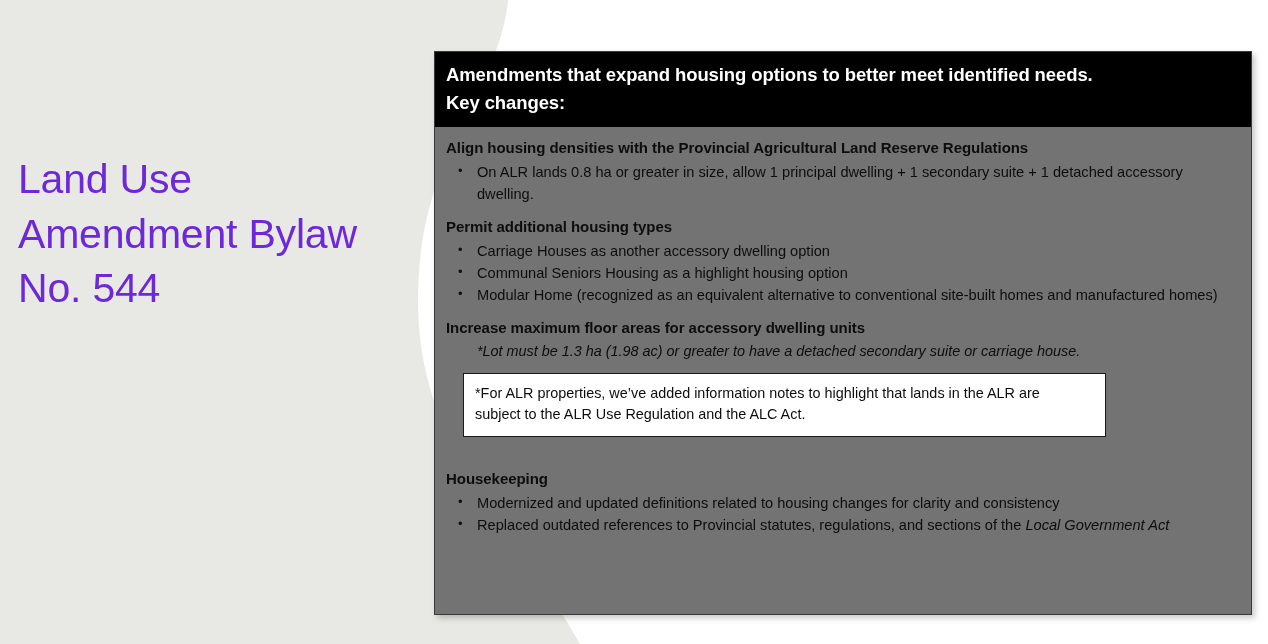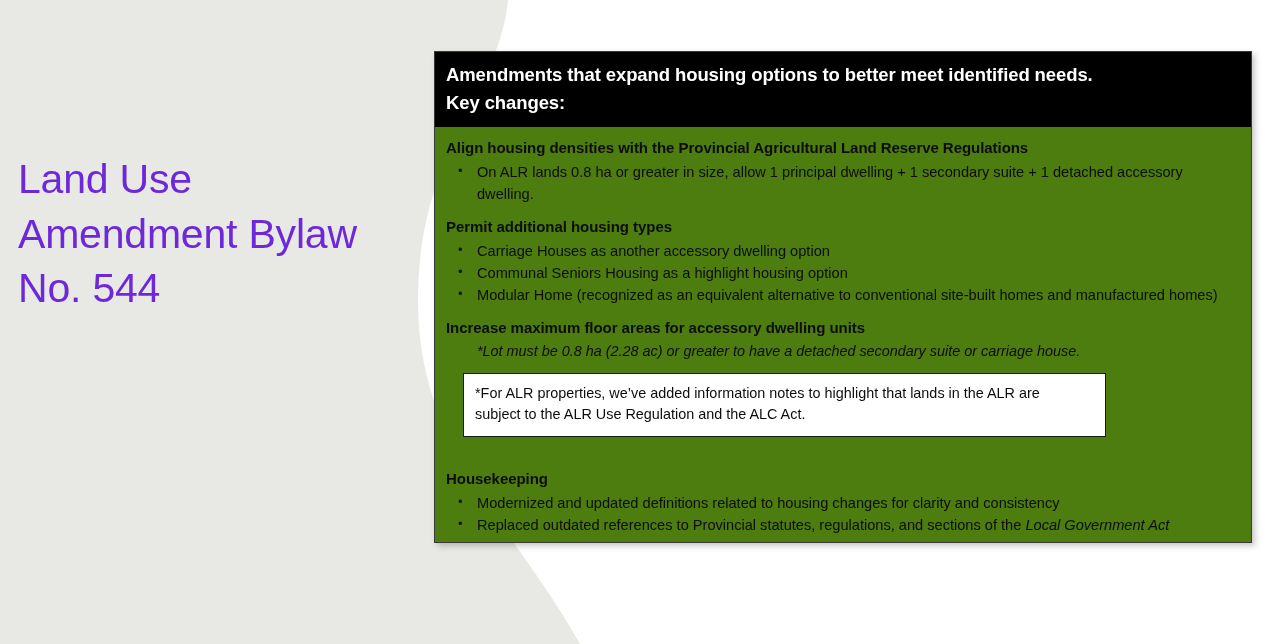--- a/index.html
+++ b/index.html
@@ -42,24 +42,24 @@
     letter-spacing: -0.2px;
   }
   .title-line { display: block; white-space: nowrap; }
 
   
   .card {
     position: absolute;
     left: 434px;
     top: 51px;
     width: 818px;
-    height: 492px;
+    height: 564px;
     box-sizing: border-box;
     border: 1.5px solid #3a3a3a;
-    background: #4d7c0f;
+    background: #737373;
     box-shadow: 3px 3px 6px rgba(0,0,0,0.22);
   }
   .card-header {
     background: #000000;
     color: #ffffff;
     padding: 9px 11px 10px 11px;
     font-size: 18.5px;
     font-weight: 700;
     line-height: 1.52;
     letter-spacing: -0.1px;
@@ -162,21 +162,21 @@
         <div class="sec-heading">Permit additional housing types</div>
         <ul class="bullets">
           <li>Carriage Houses as another accessory dwelling option</li>
           <li>Communal Seniors Housing as a highlight housing option</li>
           <li>Modular Home (recognized as an equivalent alternative to conventional site-built homes and manufactured homes)</li>
         </ul>
       </div>
 
       <div class="sec-block tight">
         <div class="sec-heading">Increase maximum floor areas for accessory dwelling units</div>
-        <span class="note-italic">*Lot must be 0.8 ha (2.28 ac) or greater to have a detached secondary suite or carriage house.</span>
+        <span class="note-italic">*Lot must be 1.3 ha (1.98 ac) or greater to have a detached secondary suite or carriage house.</span>
       </div>
 
       <div class="callout">
         <span class="cl">*For ALR properties, we’ve added information notes to highlight that lands in the ALR are</span>
         <span class="cl">subject to the ALR Use Regulation and the ALC Act.</span>
       </div>
 
       <div class="spacer-lg"></div>
 
       <div class="sec-block">

